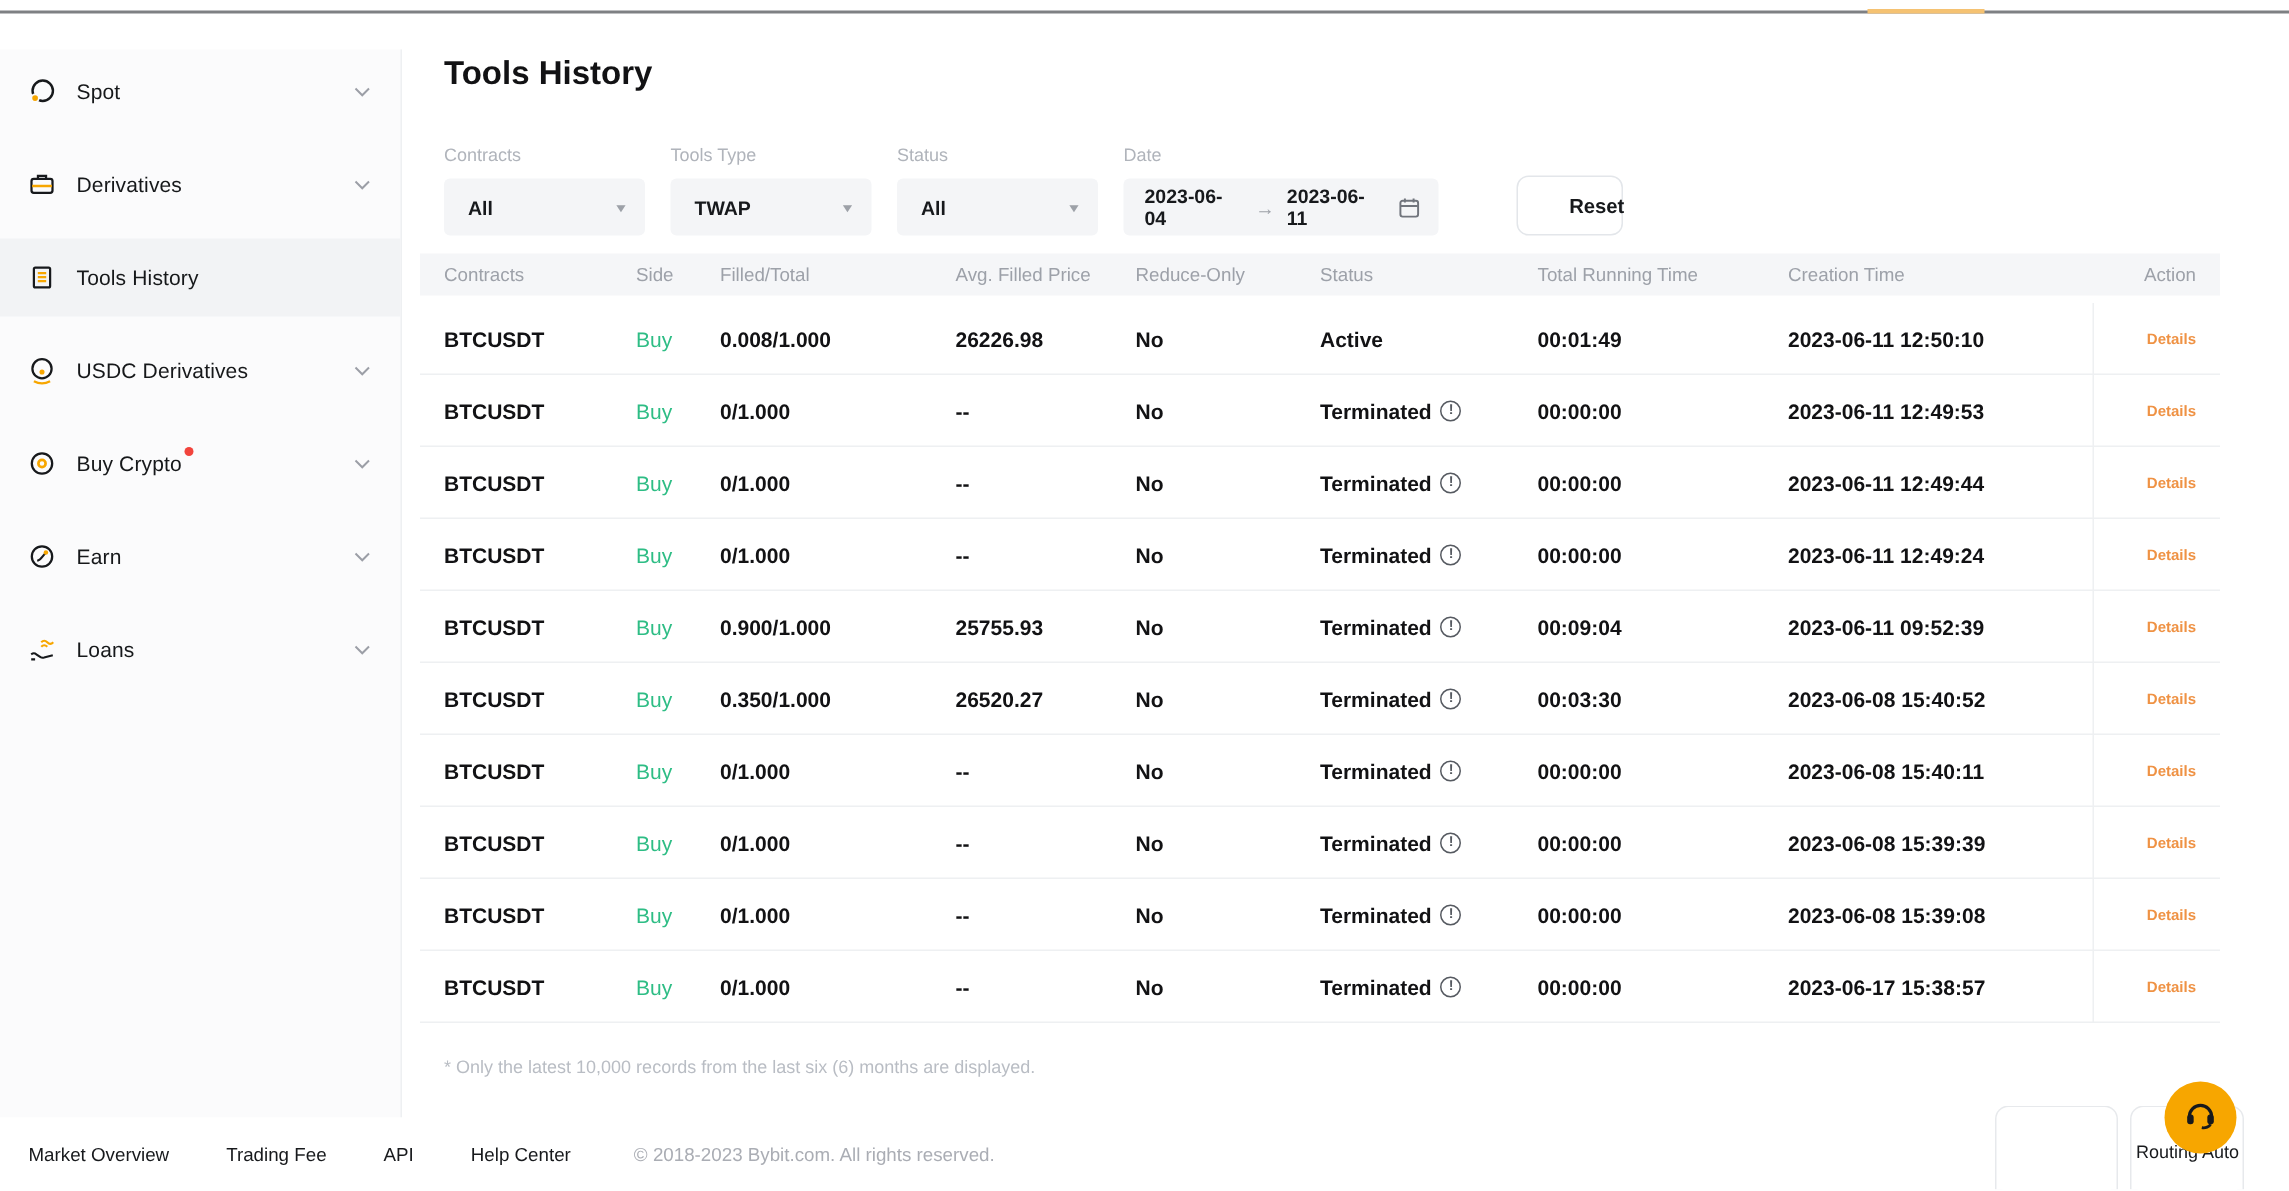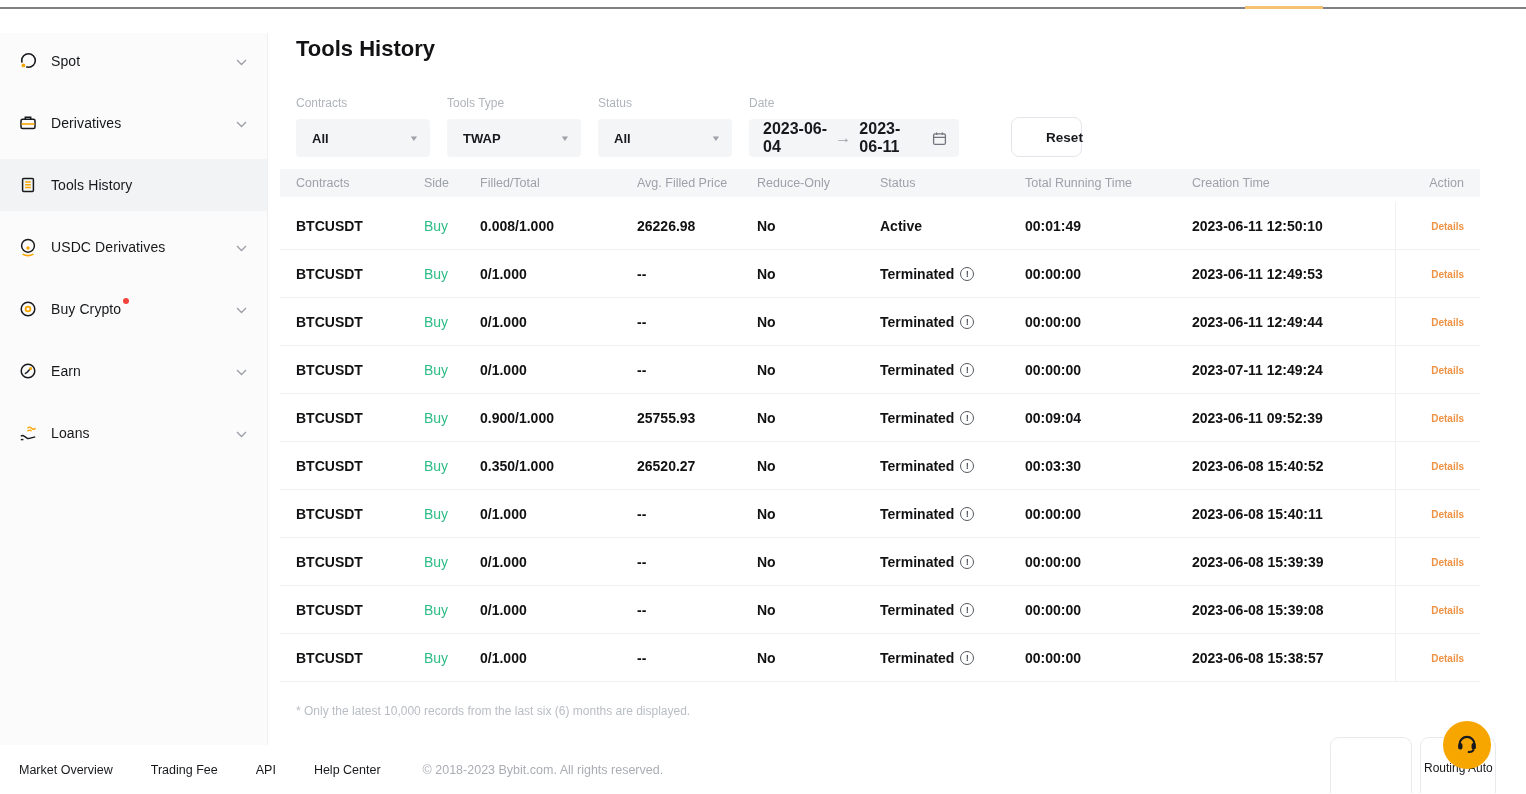--- a/index.html
+++ b/index.html
@@ -34,21 +34,21 @@
   .flabel { font-size:12px; color:#b0b4bb; margin-bottom:9px; }
   .fselect {
     width:134px; height:38px; background:#f4f5f7; border-radius:4px;
     display:flex; align-items:center; padding:0 12px 0 16px;
     font-size:13px; font-weight:600; color:#17191c; cursor:pointer;
   }
   .caret { margin-left:auto; color:#9da1a8; font-size:8px; transform:scaleX(1.3); }
   .fdate {
     width:210px; height:38px; background:#f4f5f7; border-radius:4px;
     display:flex; align-items:center; padding:0 12px 0 14px;
-    font-size:16px; font-weight:600; color:#17191c; cursor:pointer;
+    font-size:13px; font-weight:600; color:#17191c; cursor:pointer;
   }
   .fdate .arrow { color:#9da1a8; font-weight:400; margin:0 8px; }
   .fdate .cal { margin-left:9px; display:flex; }
   .reset-btn {
     margin-left:35px; width:71px; height:40px; background:#fff;
     border:1px solid #e3e6ea; border-radius:8px;
     font-size:13.5px; font-weight:700; color:#17191c;
     display:flex; align-items:center; justify-content:center; cursor:pointer;padding-left:36px;
   }
 
@@ -300,21 +300,21 @@
         <div class="cell contracts">BTCUSDT</div>
         <div class="cell side" style="color: rgb(46, 189, 133);">Buy</div>
         <div class="cell ">0/1.000</div>
         <div class="cell ">--</div>
         <div class="cell ">No</div>
         <div class="cell status">
           <span>Terminated</span>
           <span class="info-icon">!</span>
         </div>
         <div class="cell ">00:00:00</div>
-        <div class="cell ">2023-07-11 12:49:24</div>
+        <div class="cell ">2023-06-11 12:49:24</div>
         <div class="cell action">
           <a class="details-link" style="color: rgb(239, 146, 68);">Details</a>
         </div>
       </div>
       <div class="trow">
         <div class="cell contracts">BTCUSDT</div>
         <div class="cell side" style="color: rgb(46, 189, 133);">Buy</div>
         <div class="cell ">0.900/1.000</div>
         <div class="cell ">25755.93</div>
         <div class="cell ">No</div>
@@ -396,21 +396,21 @@
         <div class="cell contracts">BTCUSDT</div>
         <div class="cell side" style="color: rgb(46, 189, 133);">Buy</div>
         <div class="cell ">0/1.000</div>
         <div class="cell ">--</div>
         <div class="cell ">No</div>
         <div class="cell status">
           <span>Terminated</span>
           <span class="info-icon">!</span>
         </div>
         <div class="cell ">00:00:00</div>
-        <div class="cell ">2023-06-08 15:38:57</div>
+        <div class="cell ">2023-06-17 15:38:57</div>
         <div class="cell action">
           <a class="details-link" style="color: rgb(239, 146, 68);">Details</a>
         </div>
       </div>
     </div>
 
   <p class="footnote">* Only the latest 10,000 records from the last six (6) months are displayed.</p>
 </main>
 
 <footer class="footer">

